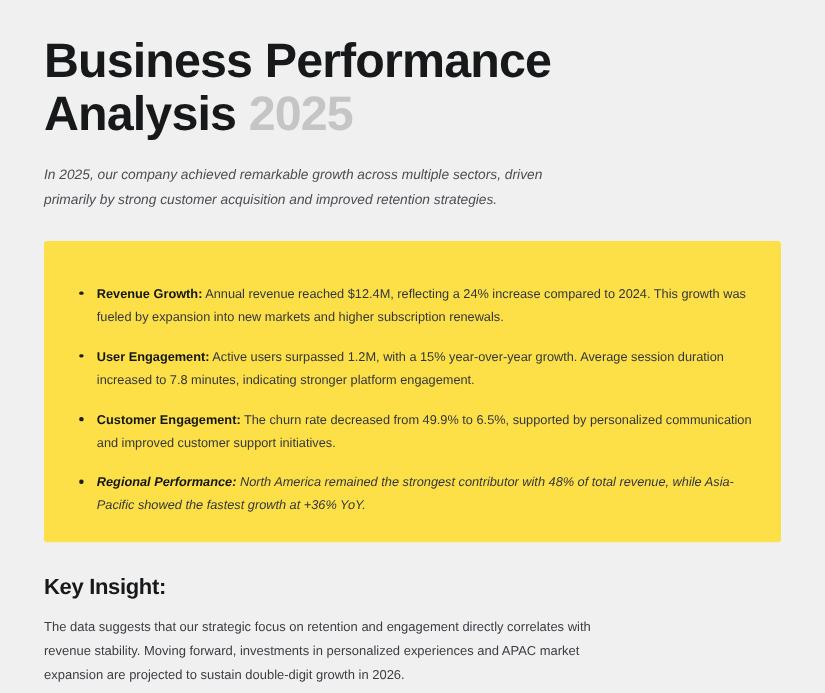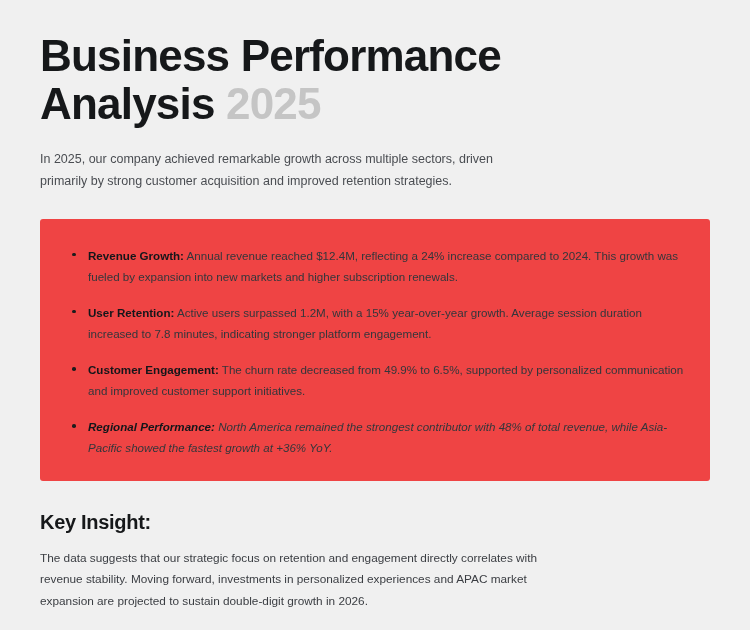--- a/index.html
+++ b/index.html
@@ -37,31 +37,32 @@
     max-width: 560px;
   }
   .title .year {
     color: #c5c5c5;
   }
 
   
   .intro {
     margin: 22px 0 0 0;
     font-size: 12.5px;
+    font-style: italic;
     line-height: 1.75;
     color: #4a4d52;
     max-width: 500px;
   }
 
   
   .card {
     margin-top: 26px;
-    background: #ef4444;
+    background: #fde047;
     border-radius: 3px;
-    padding: 26px 26px 22px 26px;
+    padding: 38px 26px 22px 26px;
     box-sizing: border-box;
     width: 670px;
   }
 
   .bullet-list {
     list-style: none;
     margin: 0;
     padding: 0;
   }
   .bullet-item {
@@ -128,21 +129,21 @@
     <ul class="bullet-list">
 
       <li class="bullet-item">
         <span class="dot"></span>
         <span class="lead">Revenue Growth:</span>
         <span>Annual revenue reached $12.4M, reflecting a 24% increase compared to 2024. This growth was fueled by expansion into new markets and higher subscription renewals.</span>
       </li>
 
       <li class="bullet-item">
         <span class="dot"></span>
-        <span class="lead">User Retention:</span>
+        <span class="lead">User Engagement:</span>
         <span>Active users surpassed 1.2M, with a 15% year-over-year growth. Average session duration increased to 7.8 minutes, indicating stronger platform engagement.</span>
       </li>
 
       <li class="bullet-item">
         <span class="dot"></span>
         <span class="lead">Customer Engagement:</span>
         <span>The churn rate decreased from 49.9% to 6.5%, supported by personalized communication and improved customer support initiatives.</span>
       </li>
 
 

